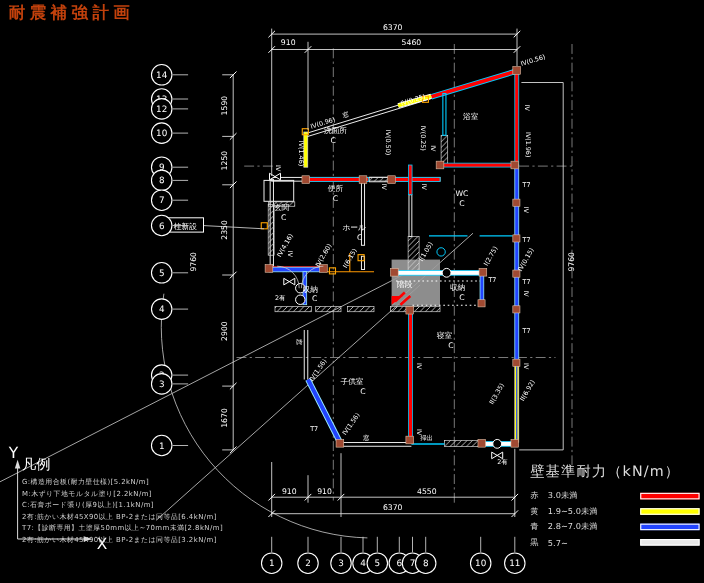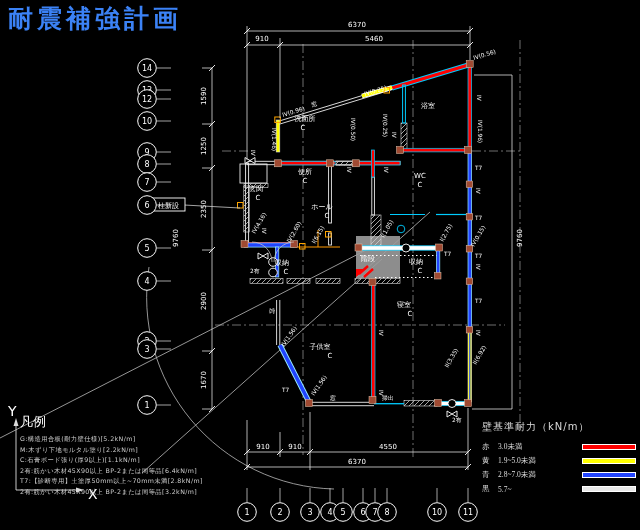--- a/index.html
+++ b/index.html
@@ -1,28 +1,28 @@
 <!DOCTYPE html>
 <html><head>
 <meta charset="utf-8">
 <style>
   html,body{margin:0;padding:0;background:#000;}
   .canvas{position:relative;width:640px;height:530px;background:#000;overflow:hidden;
           font-family:"DejaVu Sans",sans-serif;color:#fff;}
   svg{font-family:"DejaVu Sans",sans-serif;}
-  .title{position:absolute;left:8px;top:2px;margin:0;font-size:25px;font-weight:800;
-         letter-spacing:4px;color:#3b82f6;font-family:"Liberation Serif","DejaVu Serif",serif;}
+  .title{position:absolute;left:8px;top:2px;margin:0;font-size:15px;font-weight:800;
+         letter-spacing:4px;color:#c2410c;font-family:"Liberation Serif","DejaVu Serif",serif;}
   .legend-left{position:absolute;left:20px;top:413px;color:#ddd;}
   .legend-left .lg-title{font-size:13px;margin-bottom:3px;color:#fff;}
   .legend-left .lg-line{font-size:6.3px;line-height:10.6px;letter-spacing:.4px;white-space:nowrap;color:#cfcfcf;}
   .legend-right{position:absolute;left:482px;top:420px;width:154px;}
-  .legend-right .lg-title{font-size:10px;letter-spacing:1px;margin-bottom:6px;color:#ddd;}
+  .legend-right .lg-title{font-size:13px;letter-spacing:1px;margin-bottom:6px;color:#ddd;}
   .lg-row{display:flex;align-items:center;font-size:7.5px;height:14px;color:#ddd;}
   .lg-row .lab{width:16px;}
-  .lg-row .rng{flex:1;font-family:Liberation Serif, serif;}
+  .lg-row .rng{flex:1;}
   .lg-row .bar{width:54px;height:6px;border:1px solid #fff;box-sizing:border-box;}
 </style>
 </head>
 <body>
 
 <div class="canvas">
 
   <h1 class="title">耐震補強計画</h1>
 
   <svg width="640" height="530" viewBox="0 0 640 530" style="position:absolute;left:0;top:0;">

